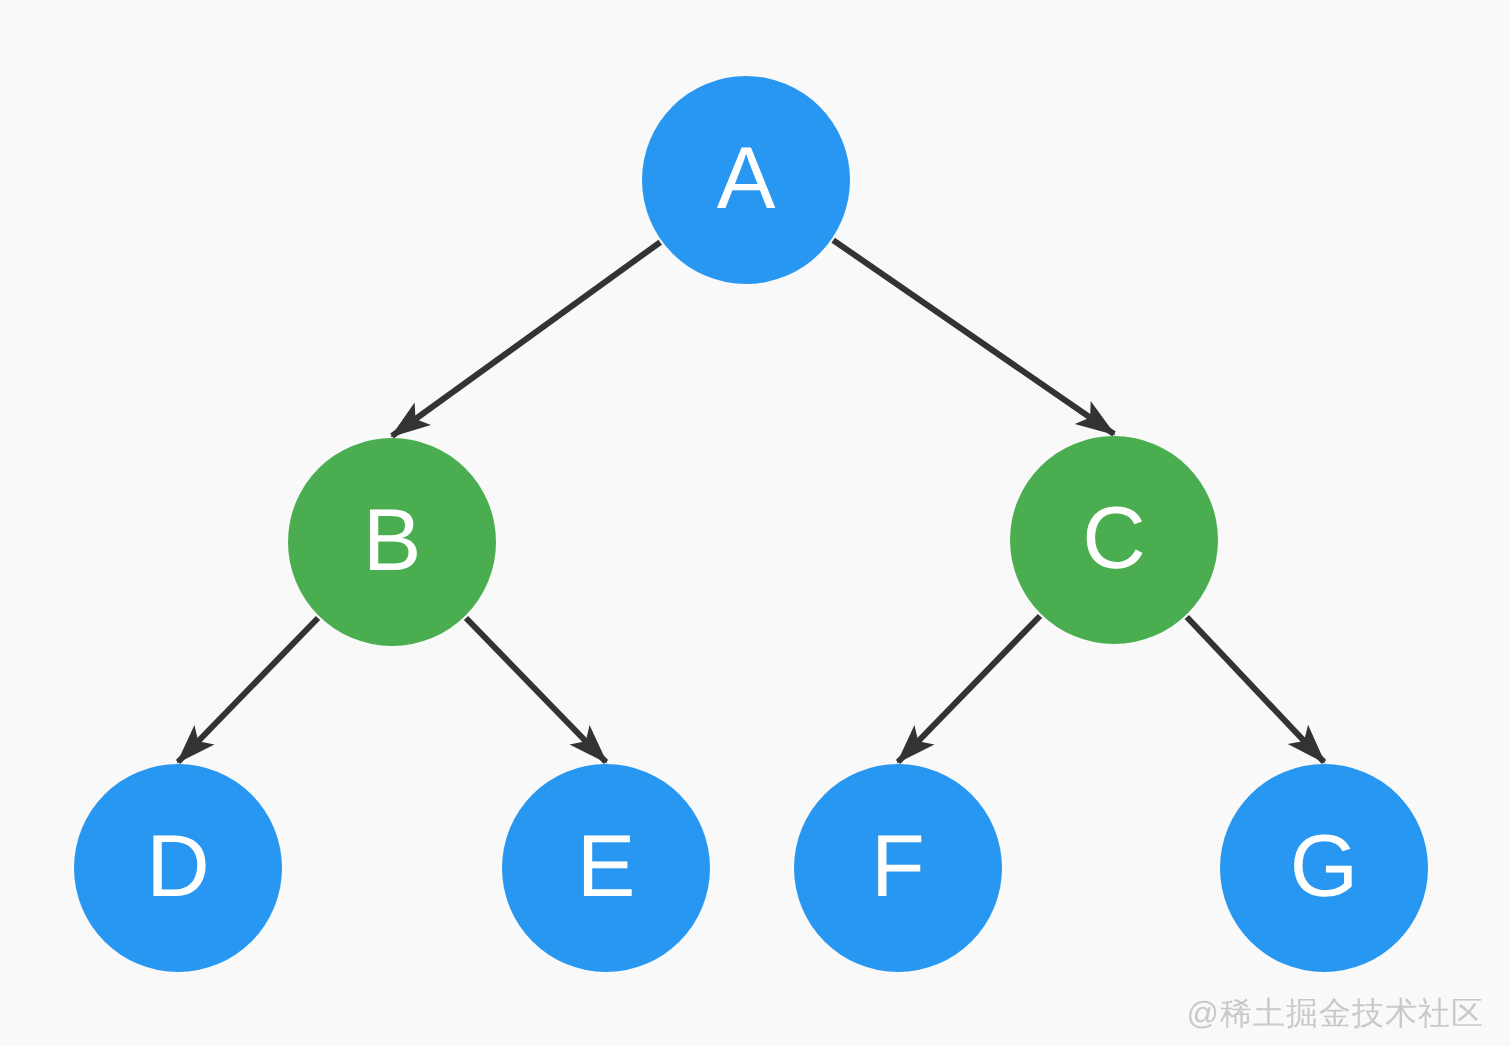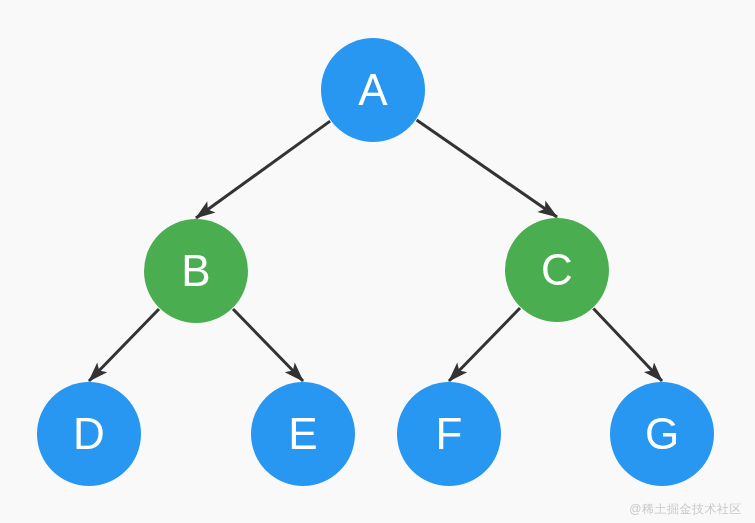--- a/index.html
+++ b/index.html
@@ -32,21 +32,21 @@
     justify-content: center;
     font-size: 44px;
     font-weight: 400;
     line-height: 1;
     user-select: none;
   }
   .watermark {
     position: absolute;
     right: 13px;
     bottom: 5px;
-    font-size: 12px;
+    font-size: 16px;
     letter-spacing: 0.5px;
     white-space: nowrap;
   }
 </style>
 </head>
 <body style="background: rgb(249, 249, 249);">
 
 <div class="stage" style="width: 755px; height: 523px; background: rgb(249, 249, 249);">
   <svg id="edge-layer" width="755" height="523" viewBox="0 0 755 523">
       <defs>

